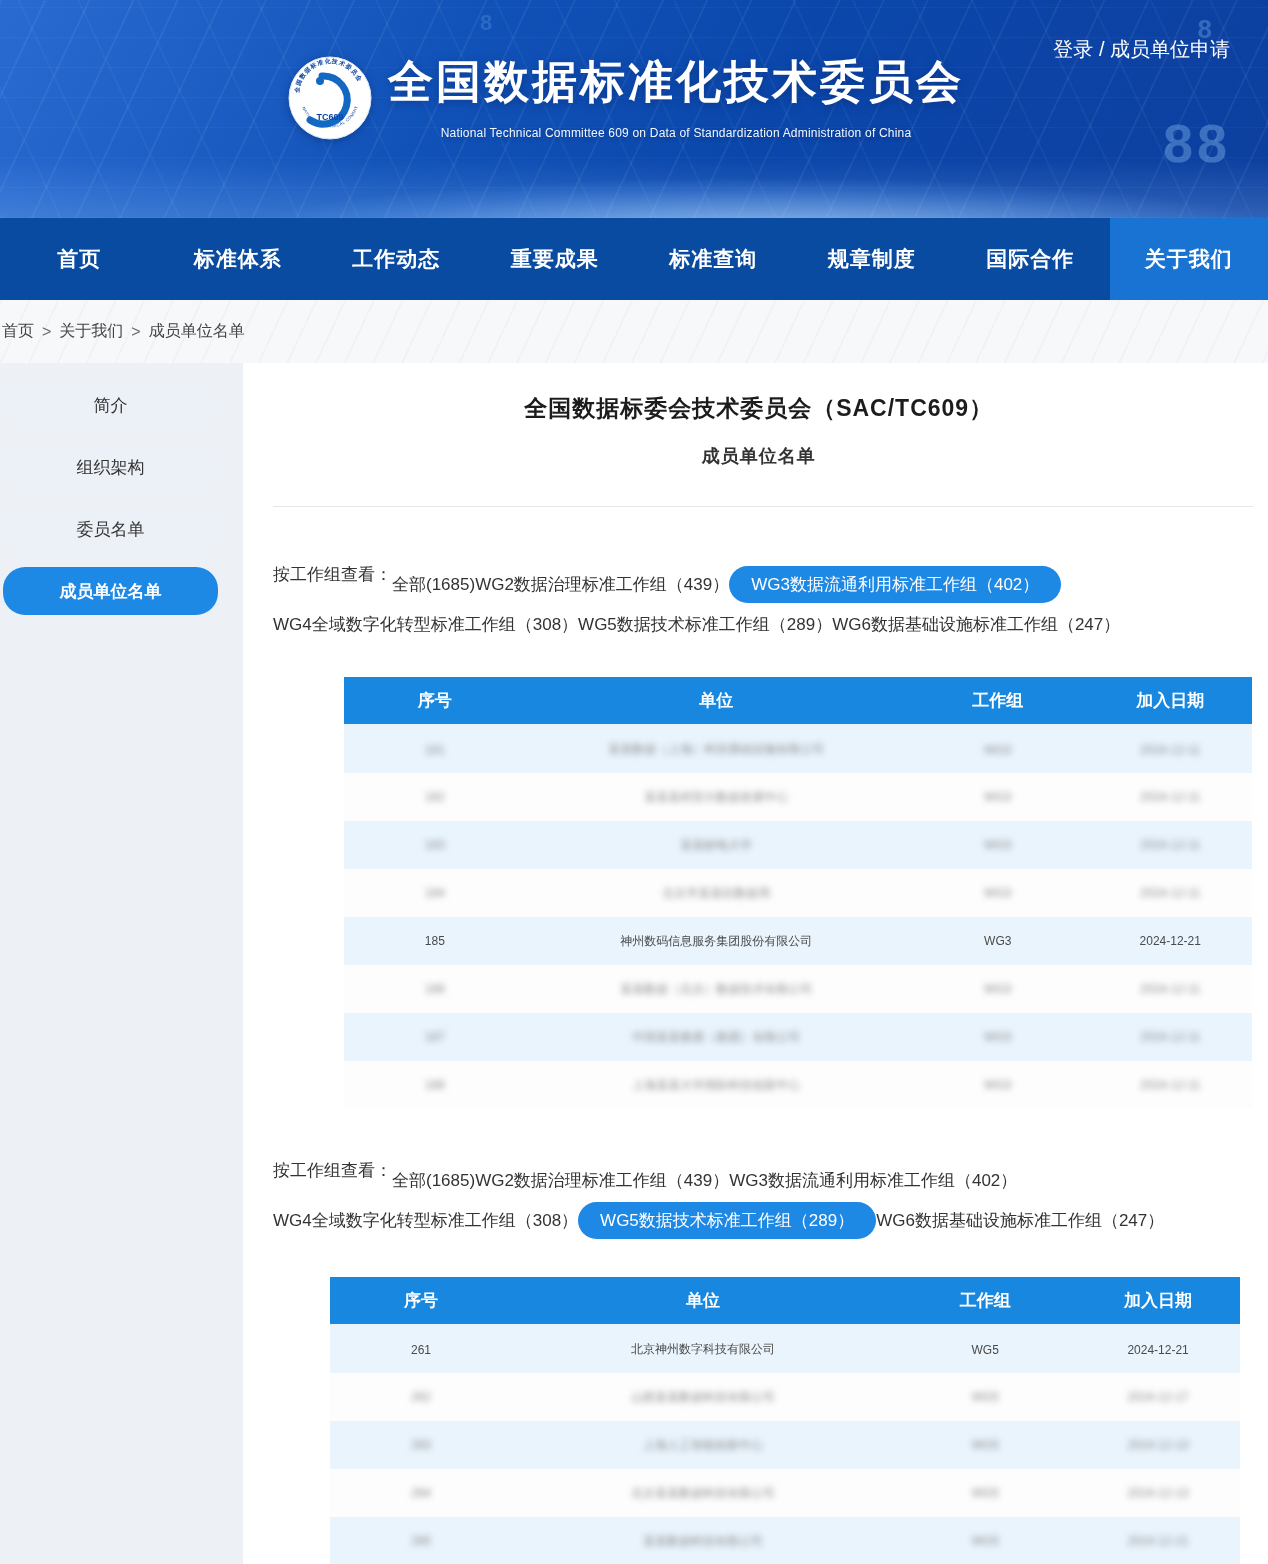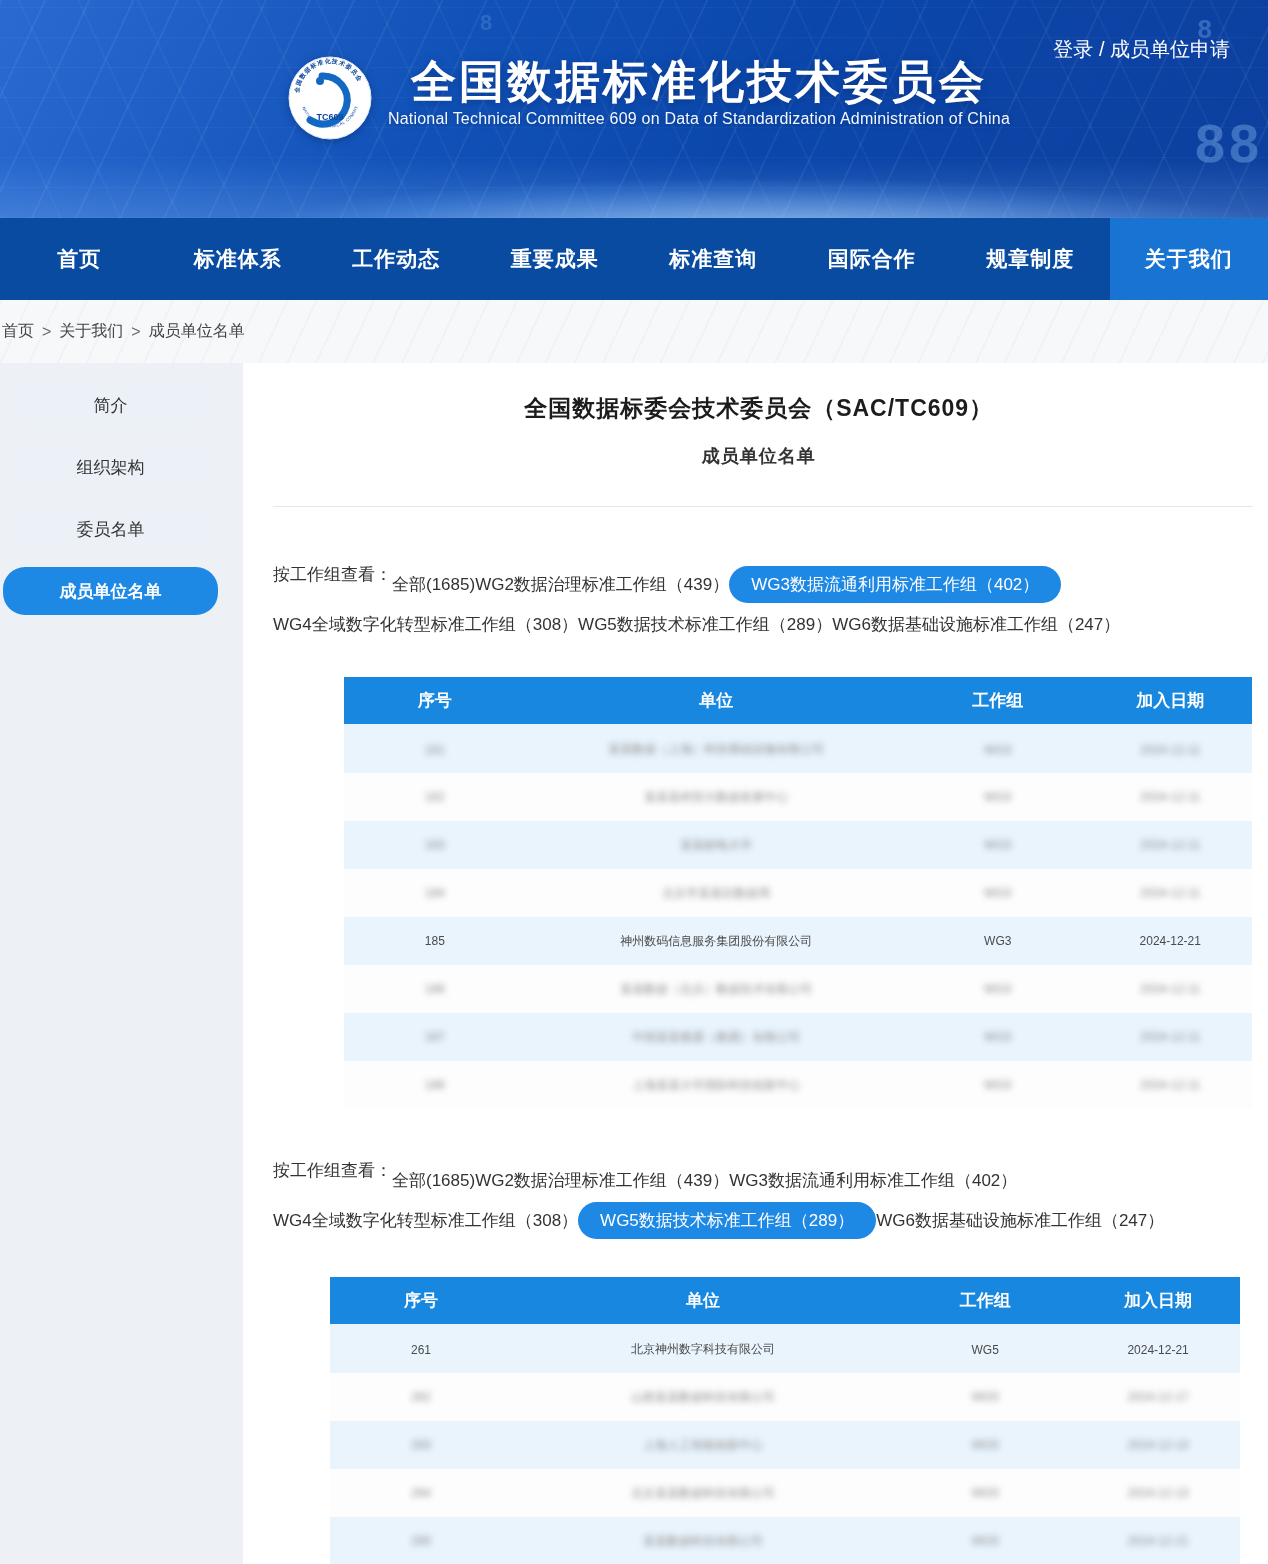--- a/index.html
+++ b/index.html
@@ -16,29 +16,29 @@
   .banner::before { content:""; position:absolute; inset:0;
     background:
       repeating-linear-gradient(115deg, rgba(255,255,255,.055) 0 2px, transparent 2px 40px),
       repeating-linear-gradient(65deg, rgba(160,210,255,.05) 0 2px, transparent 2px 54px),
       repeating-linear-gradient(0deg, rgba(255,255,255,.03) 0 1px, transparent 1px 30px);
   }
   .banner::after { content:""; position:absolute; left:0; right:0; bottom:0; height:60px;
     background:linear-gradient(transparent, rgba(150,200,255,.25)); }
   .decor-digit { position:absolute; color:#9fd1ff; font-weight:bold; opacity:.28; letter-spacing:4px; }
   .dd1 { right:52px; top:14px; font-size:26px; }
-  .dd2 { right:5px; top:112px; font-size:54px; opacity:.33; }
+  .dd2 { right:37px; top:112px; font-size:54px; opacity:.33; }
   .dd3 { left:480px; top:10px; font-size:22px; opacity:.18; }
   .login { position:absolute; top:36px; right:38px; color:#fff; font-size:20px; cursor:pointer; z-index:3; text-decoration:none; }
   .brand { position:absolute; left:288px; top:56px; display:flex; align-items:flex-start; gap:16px; z-index:2; }
   .logo { width:84px; height:84px; flex:0 0 auto; filter:drop-shadow(0 2px 5px rgba(0,30,90,.4)); }
   .brand-text { display:flex; flex-direction:column; align-items:center; }
   .site-title { color:#fff; font-size:45px; font-weight:bold; letter-spacing:3px; line-height:1.15;
     text-shadow:0 2px 8px rgba(5,40,110,.55); white-space:nowrap; }
-  .site-subtitle { color:#f2f8ff; font-size:16px; margin-top:2px; letter-spacing:.2px;
+  .site-subtitle { color:#f2f8ff; font-size:12px; margin-top:18px; letter-spacing:.2px;
     text-shadow:0 1px 4px rgba(5,40,110,.5); white-space:nowrap; }
 
   
   .navbar { display:flex; width:100%; height:82px; background:#084ba0; }
   .nav-item { flex:1; display:flex; align-items:center; justify-content:center;
     color:#fff; font-size:21px; font-weight:bold; cursor:pointer; letter-spacing:1px; }
   .nav-item.active { background:#1973d2; }
 
   
   .crumbs { height:63px; background:#f6f8fa; display:flex; align-items:center; padding-left:2px;
@@ -113,22 +113,22 @@
       </div>
     </div>
   </header>
 
   <nav class="navbar">
     <div class="nav-item">首页</div>
     <div class="nav-item">标准体系</div>
     <div class="nav-item">工作动态</div>
     <div class="nav-item">重要成果</div>
     <div class="nav-item">标准查询</div>
+    <div class="nav-item">规章制度</div>
     <div class="nav-item">国际合作</div>
-    <div class="nav-item">规章制度</div>
     <div class="nav-item active">关于我们</div>
   </nav>
 
   <div class="crumbs">
     <span class="crumb">首页</span>
     <span class="sep">&gt;</span>
     <span class="crumb">关于我们</span>
     <span class="sep">&gt;</span>
     <span class="crumb">成员单位名单</span>
   </div>

